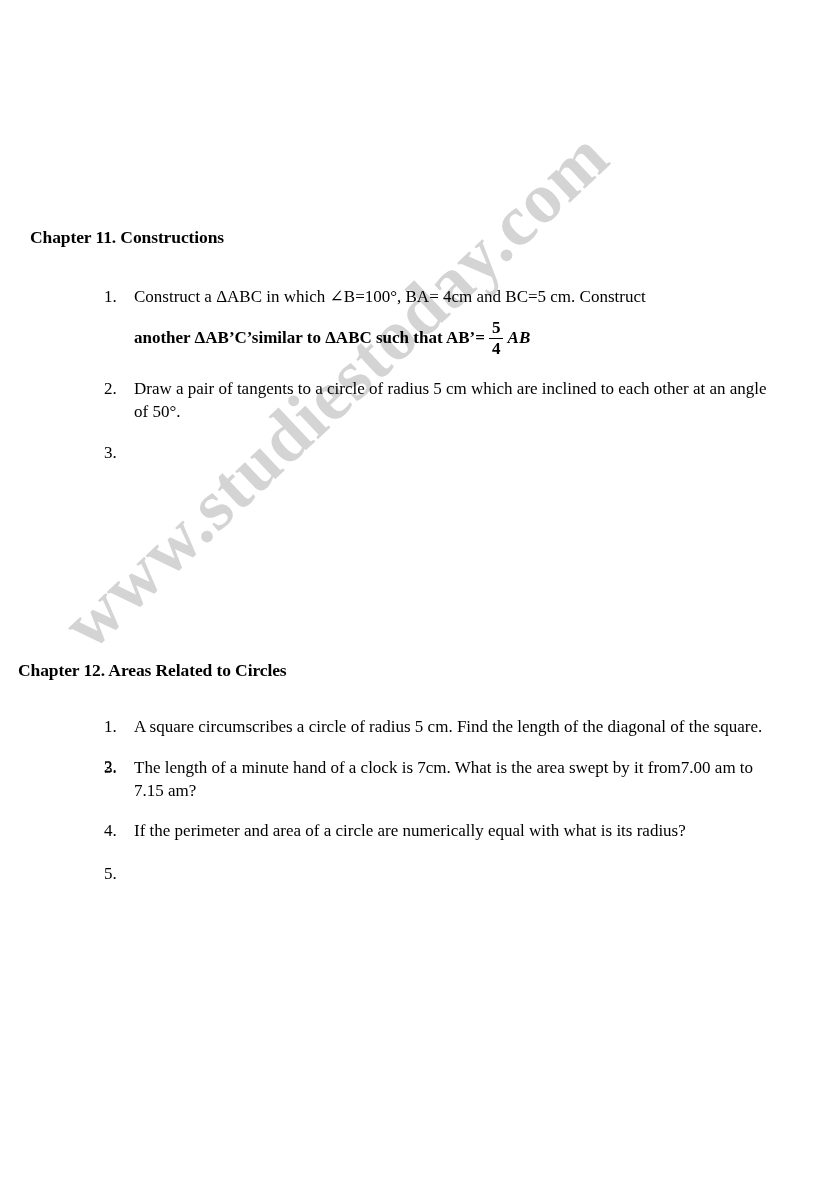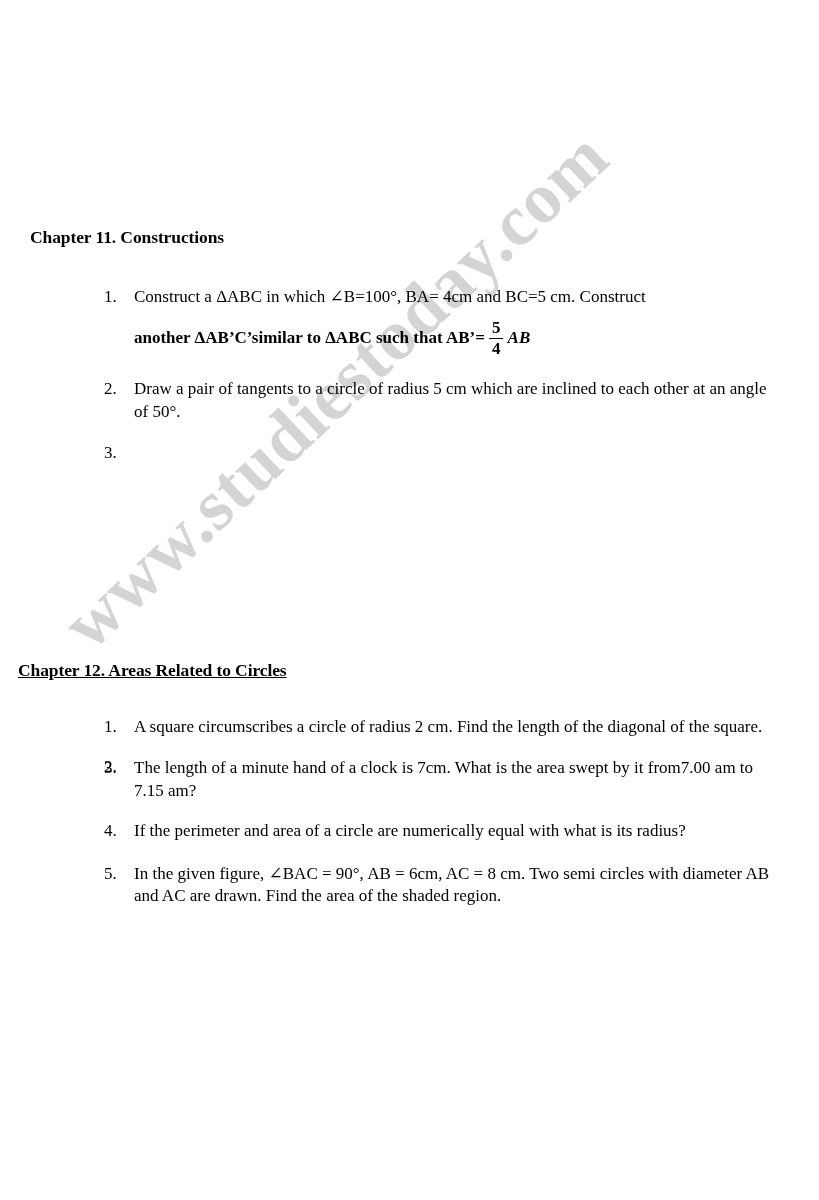--- a/index.html
+++ b/index.html
@@ -55,21 +55,21 @@
 
   .chapter-heading {
     position: absolute;
     left: 18px;
     font-size: 17.5px;
     font-weight: 700;
     letter-spacing: -0.1px;
     white-space: nowrap;
   }
   #chapter-11-heading { top: 212px; margin-left: 12px; }
-  #chapter-12-heading { top: 645px; text-decoration: underline; }
+  #chapter-12-heading { top: 645px; }
 
   .question-list {
     position: absolute;
     left: 0;
     width: 819px;
   }
   #chapter-11-list { top: 286px; }
   #chapter-12-list { top: 716px; }
 
   .question-item {
@@ -173,37 +173,36 @@
         <span class="question-marker">3.</span>
       </li>
     </ol>
 
     <h2 class="chapter-heading" id="chapter-12-heading">Chapter 12. Areas Related to Circles</h2>
 
     <ol class="question-list" id="chapter-12-list" style="list-style:none; margin:0; padding:0;">
 
       <li class="question-item q1">
         <span class="question-marker">1.</span>
-        <span class="question-body">A square circumscribes a circle of radius 2 cm. Find the length of the diagonal of the square.</span>
+        <span class="question-body">A square circumscribes a circle of radius 5 cm. Find the length of the diagonal of the square.</span>
       </li>
 
       <li class="question-item q2">
         <span class="question-marker">2.</span>
       </li>
 
       <li class="question-item q3">
         <span class="question-marker">3.</span>
         <span class="question-body">The length of a minute hand of a clock is 7cm. What is the area swept by it from7.00 am to 7.15 am?</span>
       </li>
 
       <li class="question-item q4">
         <span class="question-marker">4.</span>
         <span class="question-body">If the perimeter and area of a circle are numerically equal with what is its radius?</span>
       </li>
 
       <li class="question-item q5">
         <span class="question-marker">5.</span>
-        <span class="question-body">In the given figure, ∠BAC = 90°, AB = 6cm, AC = 8 cm. Two semi circles with diameter AB and AC are drawn. Find the area of the shaded region.</span>
       </li>
     </ol>
 
   </div>
 </div>
 
 </body></html>

